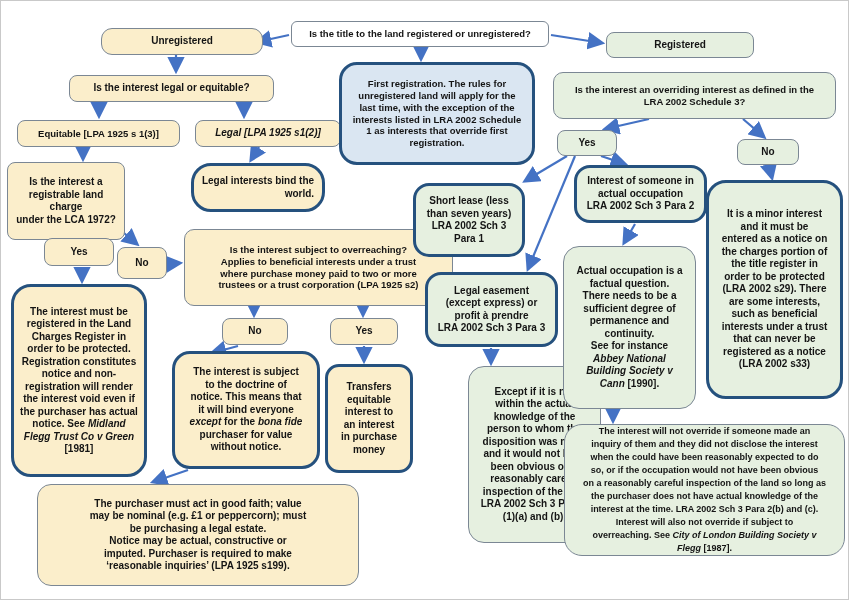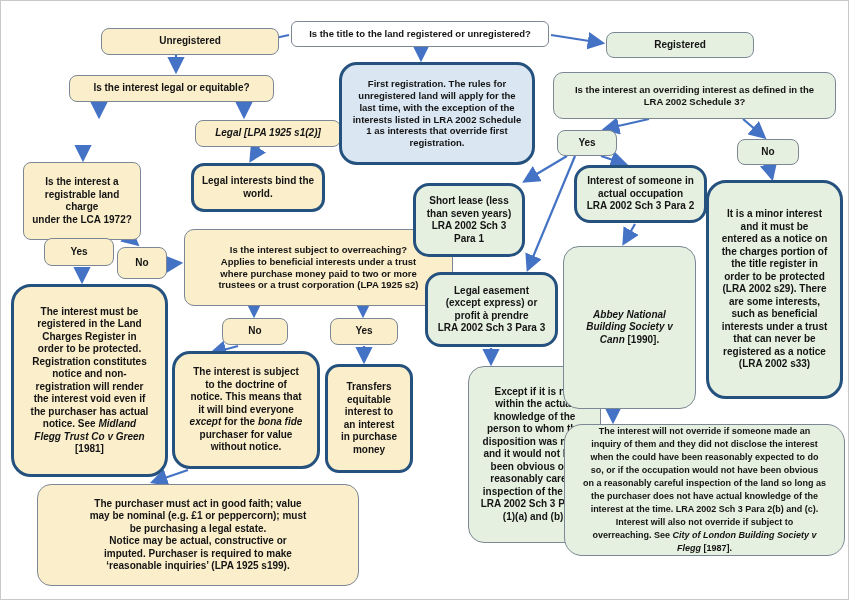--- a/index.html
+++ b/index.html
@@ -61,37 +61,38 @@
       <line x1="574" y1="155" x2="527" y2="268" marker-end="url(#ah)"></line>
       <line x1="600" y1="155" x2="624" y2="163" marker-end="url(#ah)"></line>
       <line x1="768" y1="165" x2="771" y2="177" marker-end="url(#ah)"></line>
       <line x1="634" y1="223" x2="623" y2="242" marker-end="url(#ah)"></line>
       <line x1="612" y1="409" x2="612" y2="420" marker-end="url(#ah)"></line>
       <line x1="490" y1="347" x2="490" y2="362" marker-end="url(#ah)"></line>
     </g>
   </svg>
 
   <div class="node white thin fs95 nowrap" style="left:290px; top:20px; width:258px; height:26px; border-radius:6px;">Is the title to the land registered or unregistered?</div>
-  <div class="node yellow thin fs10" style="left:100px; top:27px; width:178px; height:27px;">Unregistered</div>
+  <div class="node yellow thin fs10" style="left:100px; top:27px; width:162px; height:27px;border-radius:11px;">Unregistered</div>
   <div class="node green thin fs10" style="left:605px; top:31px; width:148px; height:26px;">Registered</div>
 
   <div class="node yellow thin fs10" style="left:68px; top:74px; width:205px; height:27px;">Is the interest legal or equitable?</div>
+  <div class="node yellow thin fs95" style="left:16px; top:119px; width:163px; height:27px;">Equitable [LPA 1925 s 1(3)]</div>
   <div class="node yellow thin fs10" style="left:194px; top:119px; width:146px; height:27px;font-style:italic;">Legal [LPA 1925 s1(2)]</div>
-  <div class="node yellow thick fs10" style="left:190px; top:162px; width:134px; height:49px; border-radius:13px;">Legal interests bind the
+  <div class="node yellow thick fs10" style="left:190px; top:162px; width:134px; height:49px; border-radius:20px;text-align:right;">Legal interests bind the
 world.</div>
-  <div class="node yellow thin fs10" style="left:22px; top:161px; width:118px; height:78px;">Is the interest a
+  <div class="node yellow thin fs10" style="left:6px; top:161px; width:118px; height:78px;">Is the interest a
 registrable land charge
 under the LCA 1972?</div>
   <div class="node yellow thin fs10" style="left:43px; top:237px; width:70px; height:28px;">Yes</div>
   <div class="node yellow thin fs10" style="left:116px; top:246px; width:50px; height:32px;">No</div>
   <div class="node yellow thin fs95" style="left:183px; top:228px; width:269px; height:77px; border-radius:10px;">Is the interest subject to overreaching?
 Applies to beneficial interests under a trust
 where purchase money paid to two or more
 trustees or a trust corporation (LPA 1925 s2)</div>
-  <div class="node yellow thick fs10" style="left:10px; top:283px; width:157px; height:193px; border-radius:20px;"><span><span>The interest must be
+  <div class="node yellow thick fs10" style="left:10px; top:283px; width:136px; height:193px; border-radius:20px;"><span><span>The interest must be
 registered in the Land
 Charges Register in
 order to be protected.
 Registration constitutes
 notice and non-
 registration will render
 the interest void even if
 the purchaser has actual
 notice. See </span><span class="it">Midland
 Flegg Trust Co v Green</span><span>
@@ -144,21 +145,28 @@
 disposition was made
 and it would not have
 been obvious on a
 reasonably careful
 inspection of the land
 LRA 2002 Sch 3 Para 3
 (1)(a) and (b).</div>
   <div class="node green thick fs10" style="left:564px; top:164px; width:133px; height:58px; border-radius:16px;margin-left:9px;">Interest of someone in
 actual occupation
 LRA 2002 Sch 3 Para 2</div>
-  <div class="node green thin fs10" style="left:562px; top:245px; width:133px; height:163px; border-radius:16px;"><span><span class="it">Abbey National
+  <div class="node green thin fs10" style="left:562px; top:245px; width:133px; height:163px; border-radius:16px;"><span><span>Actual occupation is a
+factual question.
+There needs to be a
+sufficient degree of
+permanence and
+continuity.
+See for instance
+</span><span class="it">Abbey National
 Building Society v
 Cann</span><span> [1990].</span></span></div>
   <div class="node green thick fs10" style="left:705px; top:179px; width:137px; height:219px; border-radius:20px;">It is a minor interest
 and it must be
 entered as a notice on
 the charges portion of
 the title register in
 order to be protected
 (LRA 2002 s29). There
 are some interests,

